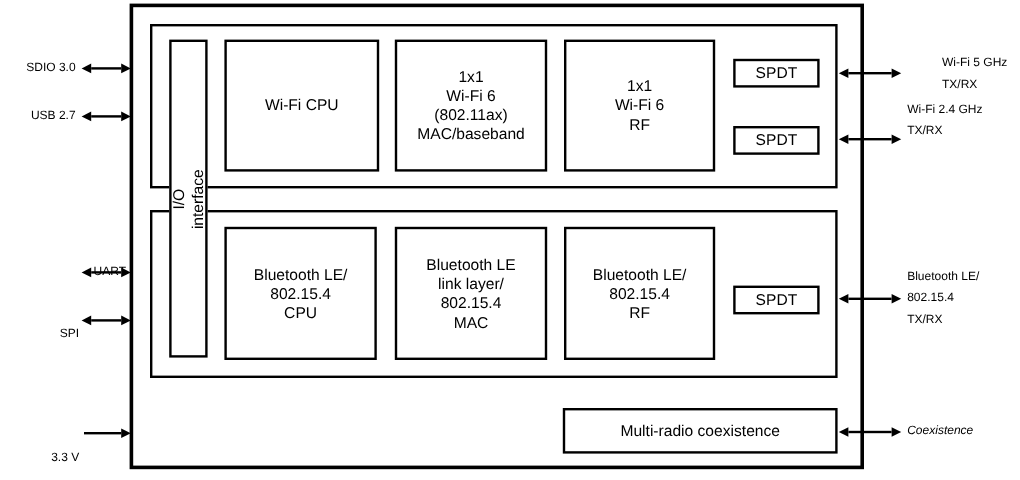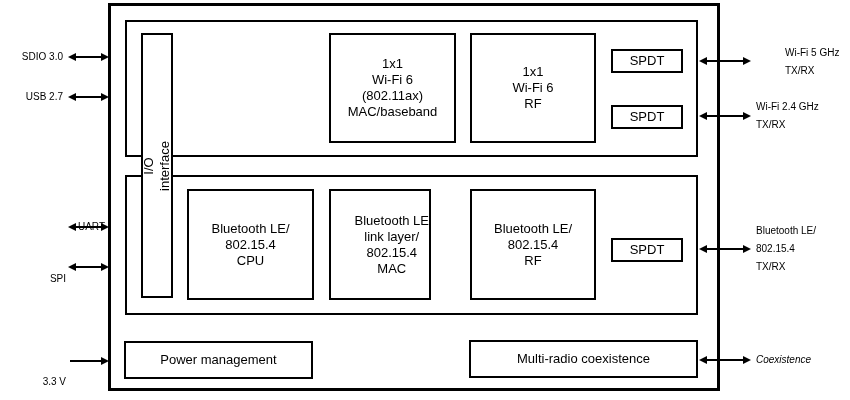--- a/index.html
+++ b/index.html
@@ -72,20 +72,23 @@
 
   <div class="box chip" style="left:108px; top:3px; width:612px; height:388px;"></div>
 
   <div class="box" style="left:125px; top:20px; width:573px; height:137px;"></div>
   <div class="box" style="left:125px; top:175px; width:573px; height:140px;"></div>
 
   <div class="box blk" style="left:141px; top:33px; width:32px; height:265px;">
     <span class="io-label">I/O interface</span>
   </div>
 
+  <div class="box blk" style="left:187px; top:33px; width:129px; height:110px;">
+    <span>Wi-Fi CPU</span>
+  </div>
   <div class="box blk" style="left:329px; top:33px; width:127px; height:110px;">
     <span>1x1
 Wi-Fi 6
 (802.11ax)
 MAC/baseband</span>
   </div>
   <div class="box blk" style="left:470px; top:33px; width:126px; height:110px;">
     <span>1x1
 Wi-Fi 6
 RF</span>
@@ -95,51 +98,48 @@
   </div>
   <div class="box blk" style="left:611px; top:105px; width:72px; height:24px;">
     <span>SPDT</span>
   </div>
 
   <div class="box blk" style="left:187px; top:189px; width:127px; height:111px;">
     <span>Bluetooth LE/
 802.15.4
 CPU</span>
   </div>
-  <div class="box blk" style="left:329px; top:189px; width:102px; height:111px;justify-content:flex-end;">
+  <div class="box blk" style="left:329px; top:189px; width:127px; height:111px;">
     <span>Bluetooth LE
 link layer/
 802.15.4
 MAC</span>
   </div>
   <div class="box blk" style="left:470px; top:189px; width:126px; height:111px;">
     <span>Bluetooth LE/
 802.15.4
 RF</span>
   </div>
   <div class="box blk" style="left:611px; top:238px; width:72px; height:24px;">
     <span>SPDT</span>
   </div>
 
-  <div class="box blk" style="left:124px; top:341px; width:189px; height:38px;">
-    <span>Power management</span>
-  </div>
   <div class="box blk" style="left:469px; top:340px; width:229px; height:38px;">
     <span>Multi-radio coexistence</span>
   </div>
 
   <div class="port-label port-left" style="left:0; top:49px; width:63px;">SDIO 3.0</div>
   <div class="port-label port-left" style="left:0; top:89px; width:63px;">USB 2.7</div>
   <div class="port-label port-left" style="left:0; top:219px; width:66px;margin-left:39px;">UART</div>
   <div class="port-label port-left" style="left:0; top:271px; width:66px;">SPI</div>
   <div class="port-label port-left" style="left:0; top:374px; width:66px;">3.3 V</div>
 
   <div class="port-label port-right" style="left:785px; top:44px;">Wi-Fi 5 GHz
 TX/RX</div>
-  <div class="port-label port-right" style="left:756px; top:98px;">Wi-Fi 2.4 GHz
+  <div class="port-label port-right" style="left:756px; top:83px;">Wi-Fi 2.4 GHz
 TX/RX</div>
   <div class="port-label port-right" style="left:756px; top:222px;">Bluetooth LE/
 802.15.4
 TX/RX</div>
   <div class="port-label port-right" style="left:756px; top:351px;font-style:italic;">Coexistence</div>
 
   <div class="arrow head-left head-right" style="left:76px; top:56px; width:25px;"></div>
   <div class="arrow head-left head-right" style="left:76px; top:96px; width:25px;"></div>
   <div class="arrow head-left head-right" style="left:76px; top:226px; width:25px;"></div>
   <div class="arrow head-left head-right" style="left:76px; top:266px; width:25px;"></div>

